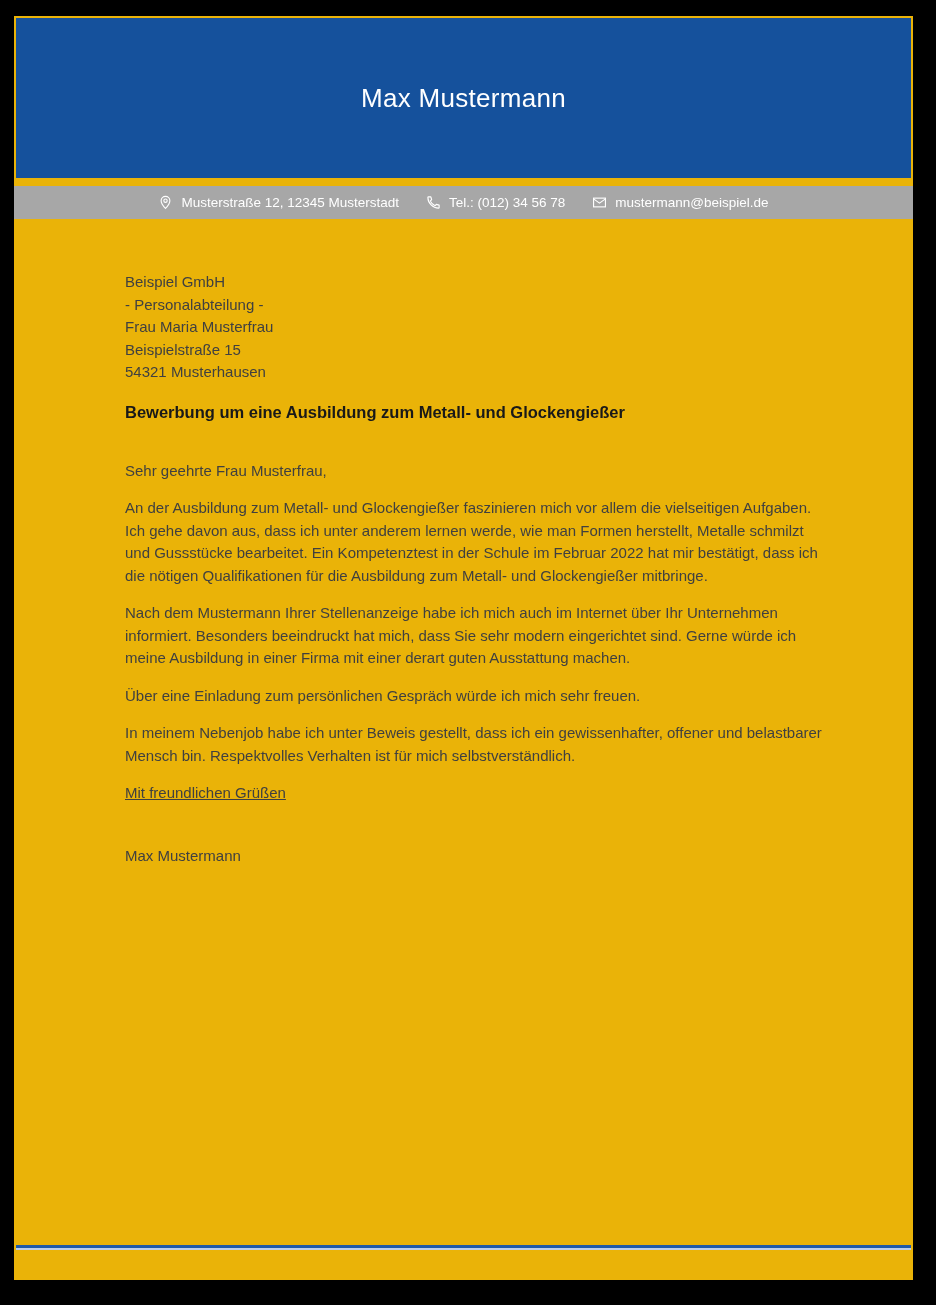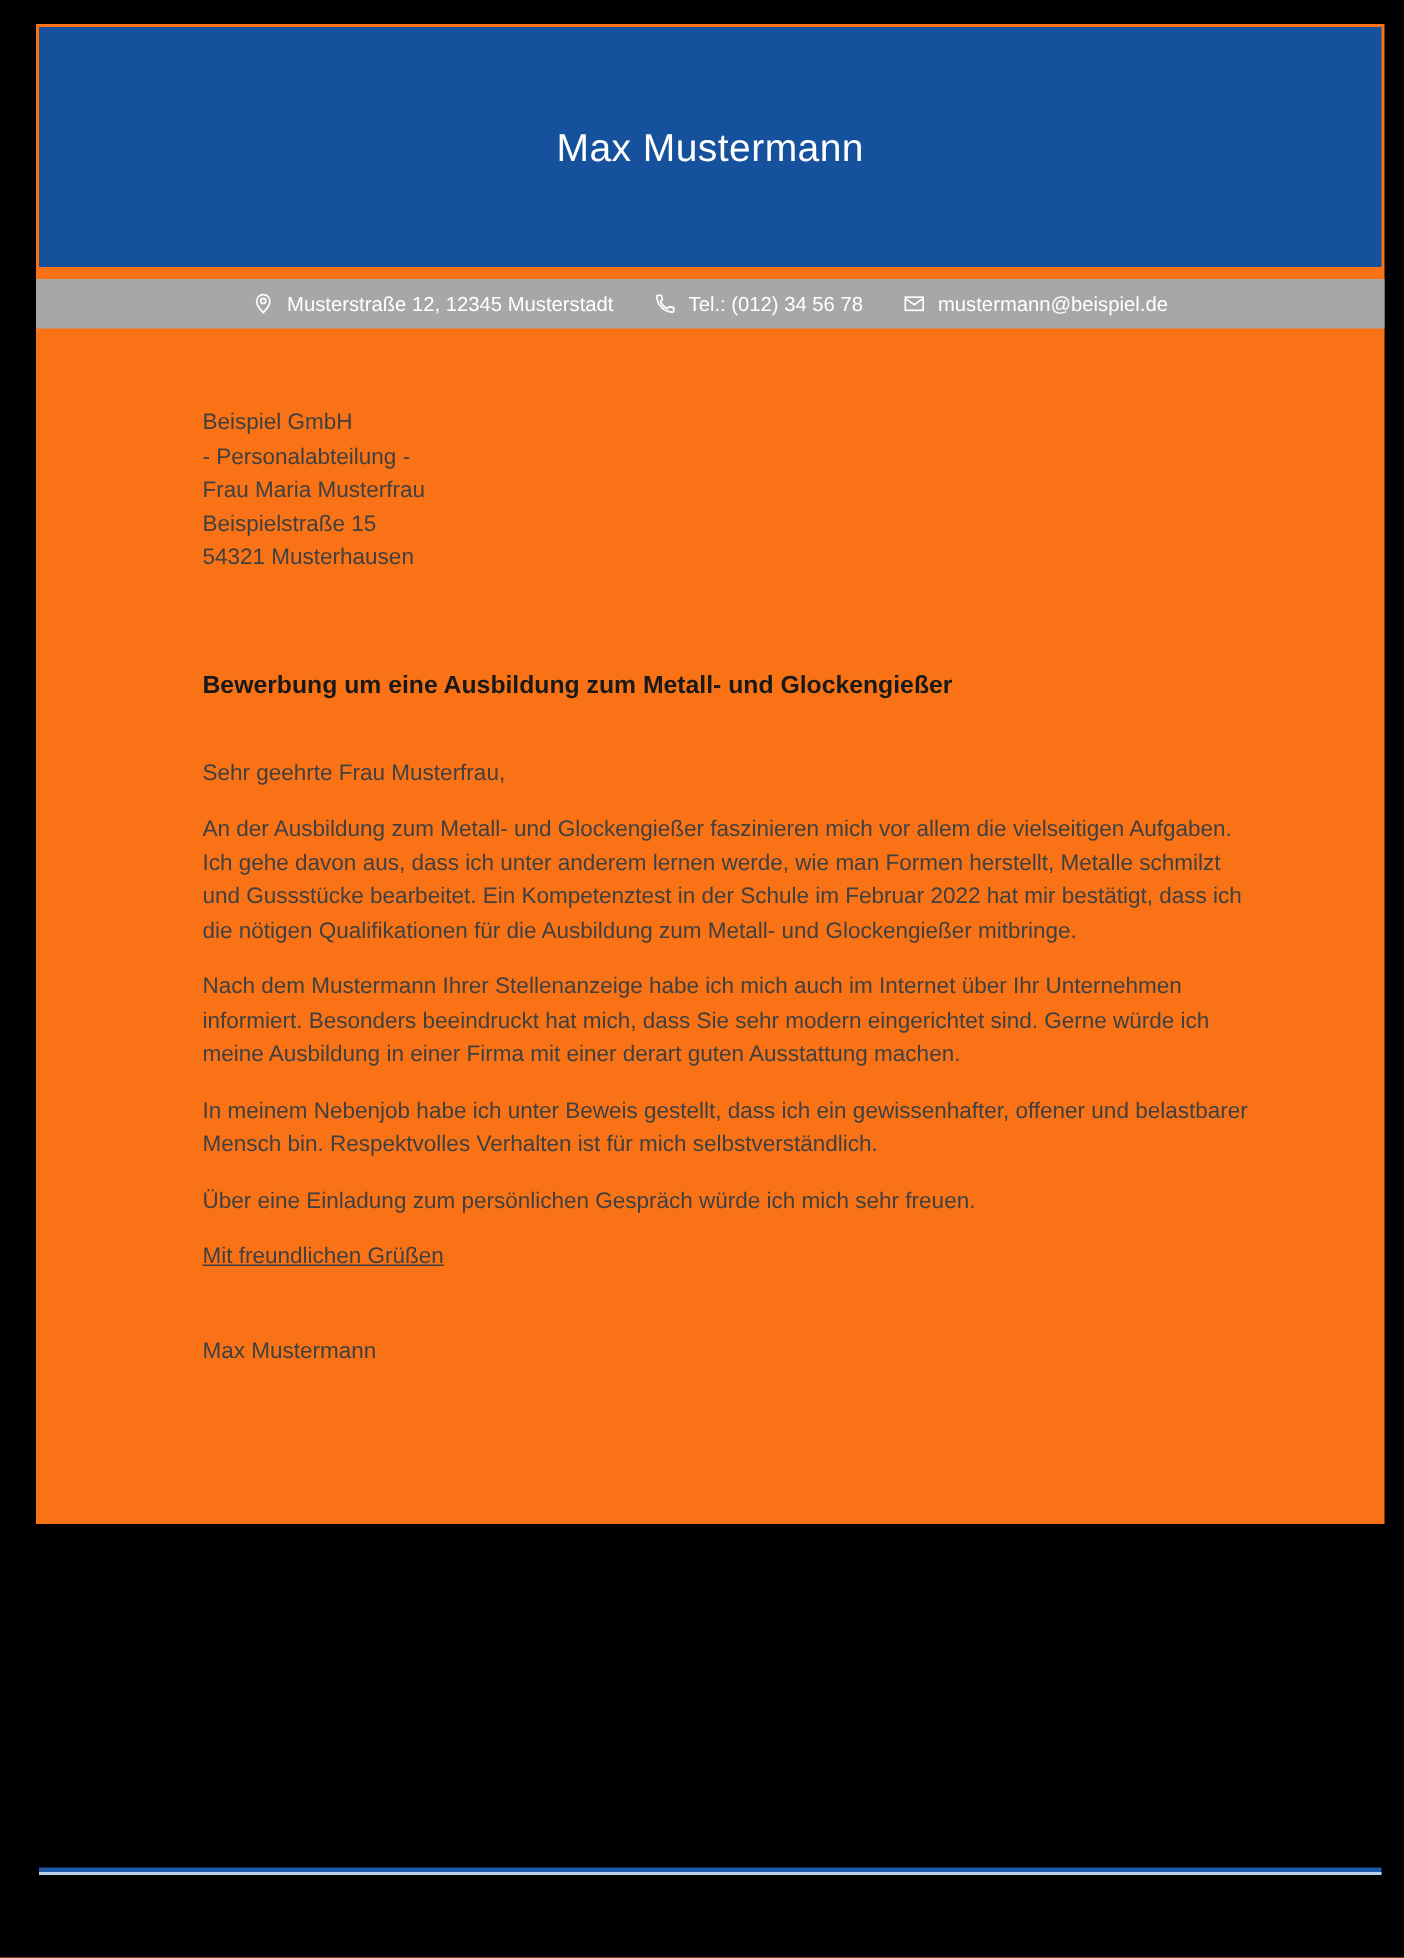--- a/index.html
+++ b/index.html
@@ -5,23 +5,23 @@
   html, body { margin: 0; padding: 0; }
   body {
     width: 936px; height: 1305px;
     background: #000000;
     position: relative;
     font-family: "Liberation Sans", "DejaVu Sans", sans-serif;
     overflow: hidden;
   }
   .page {
     position: absolute;
-    left: 24px; top: 16px;
-    width: 899px; height: 1000px;
-    background: #f97316;
+    left: 14px; top: 16px;
+    width: 899px; height: 1264px;
+    background: #eab308;
   }
   .header-blue {
     position: absolute;
     left: 2px; top: 2px;
     width: 895px; height: 160px;
     background: #15519C;
     display: flex; align-items: center; justify-content: center;
   }
   .header-name {
     color: #ffffff;
@@ -46,21 +46,21 @@
     position: absolute;
     left: 111px; top: 203px;
     width: 702px;
     font-size: 15px;
     line-height: 22.5px;
     color: #404040;
   }
   .recipient { margin-top: 52px; }
   .date-line { margin-top: 57px; text-align: right; }
   .subject {
-    margin-top: 61px;
+    margin-top: 16px;
     font-size: 16.5px;
     font-weight: 700;
     color: #191919;
     line-height: 24px;
   }
   .salutation { margin: 36px 0 4px; }
   p.para { margin: 15px 0 0; }
   .closing { margin: 15px 0 0; text-decoration: underline; }
   .signature { margin-top: 40px; }
   .footer-line {
@@ -118,22 +118,22 @@
       <div>54321 Musterhausen</div>
     </div>
 
 
     <div class="subject">Bewerbung um eine Ausbildung zum Metall- und Glockengießer</div>
 
     <p class="salutation">Sehr geehrte Frau Musterfrau,</p>
 
     <p class="para">An der Ausbildung zum Metall- und Glockengießer faszinieren mich vor allem die vielseitigen Aufgaben. Ich gehe davon aus, dass ich unter anderem lernen werde, wie man Formen herstellt, Metalle schmilzt und Gussstücke bearbeitet. Ein Kompetenztest in der Schule im Februar 2022 hat mir bestätigt, dass ich die nötigen Qualifikationen für die Ausbildung zum Metall- und Glockengießer mitbringe.</p>
     <p class="para">Nach dem Mustermann Ihrer Stellenanzeige habe ich mich auch im Internet über Ihr Unternehmen informiert. Besonders beeindruckt hat mich, dass Sie sehr modern eingerichtet sind. Gerne würde ich meine Ausbildung in einer Firma mit einer derart guten Ausstattung machen.</p>
+    <p class="para">Über eine Einladung zum persönlichen Gespräch würde ich mich sehr freuen.</p>
     <p class="para">In meinem Nebenjob habe ich unter Beweis gestellt, dass ich ein gewissenhafter, offener und belastbarer Mensch bin. Respektvolles Verhalten ist für mich selbstverständlich.</p>
-    <p class="para">Über eine Einladung zum persönlichen Gespräch würde ich mich sehr freuen.</p>
 
     <p class="closing">Mit freundlichen Grüßen</p>
 
     <div class="signature">Max Mustermann</div>
   </div>
 
   <div class="footer-line"></div>
 
 </div>
 

